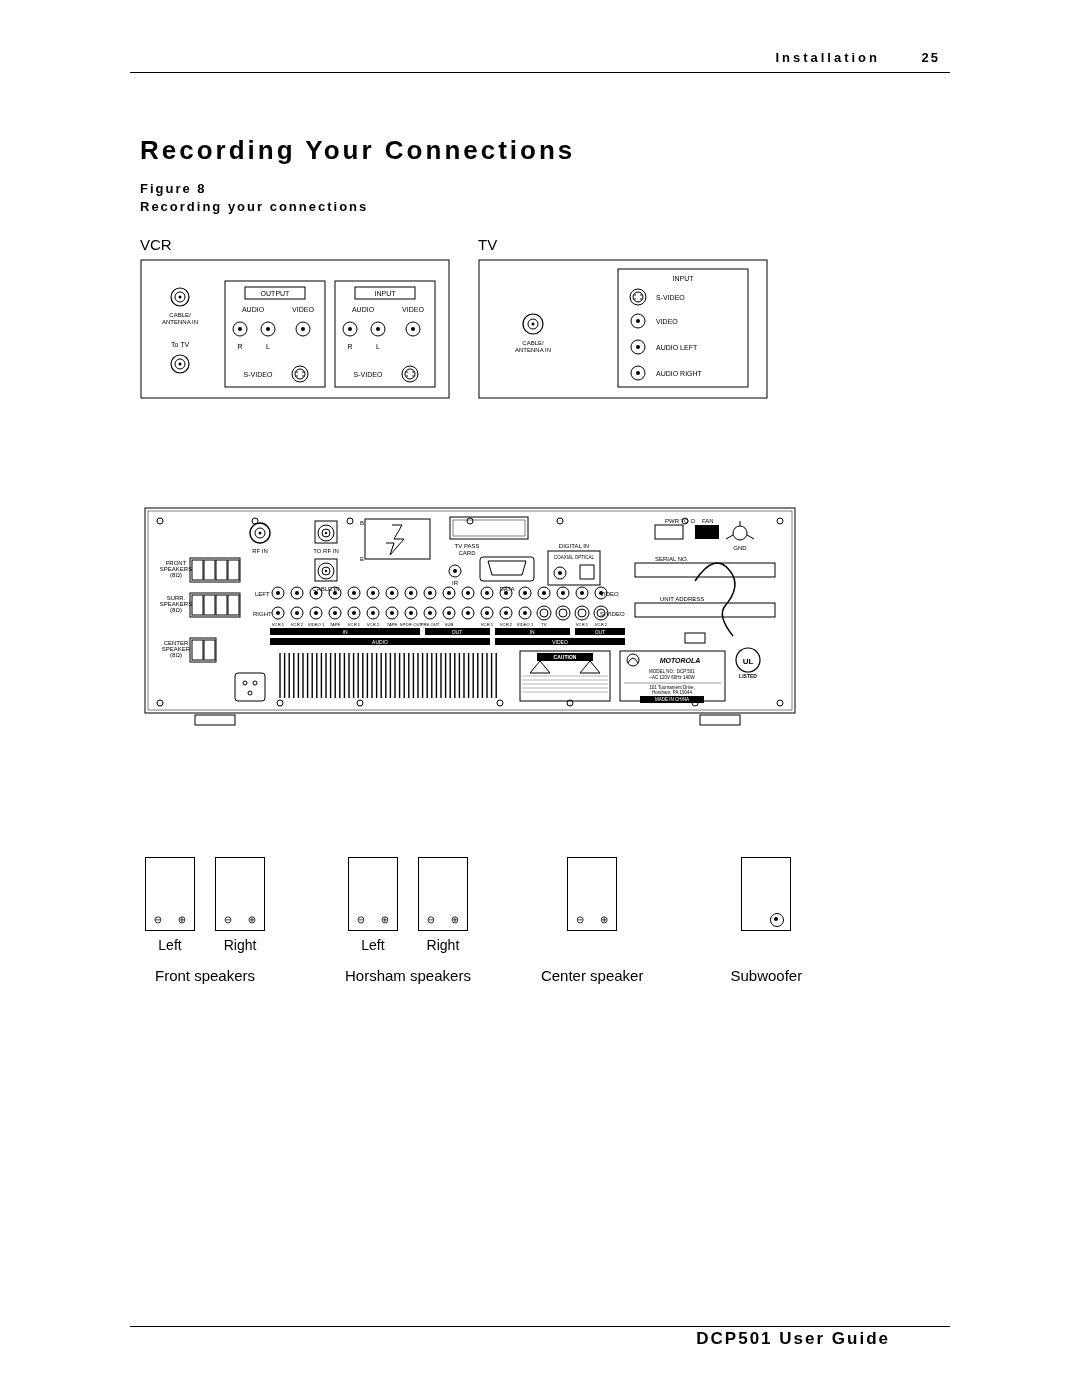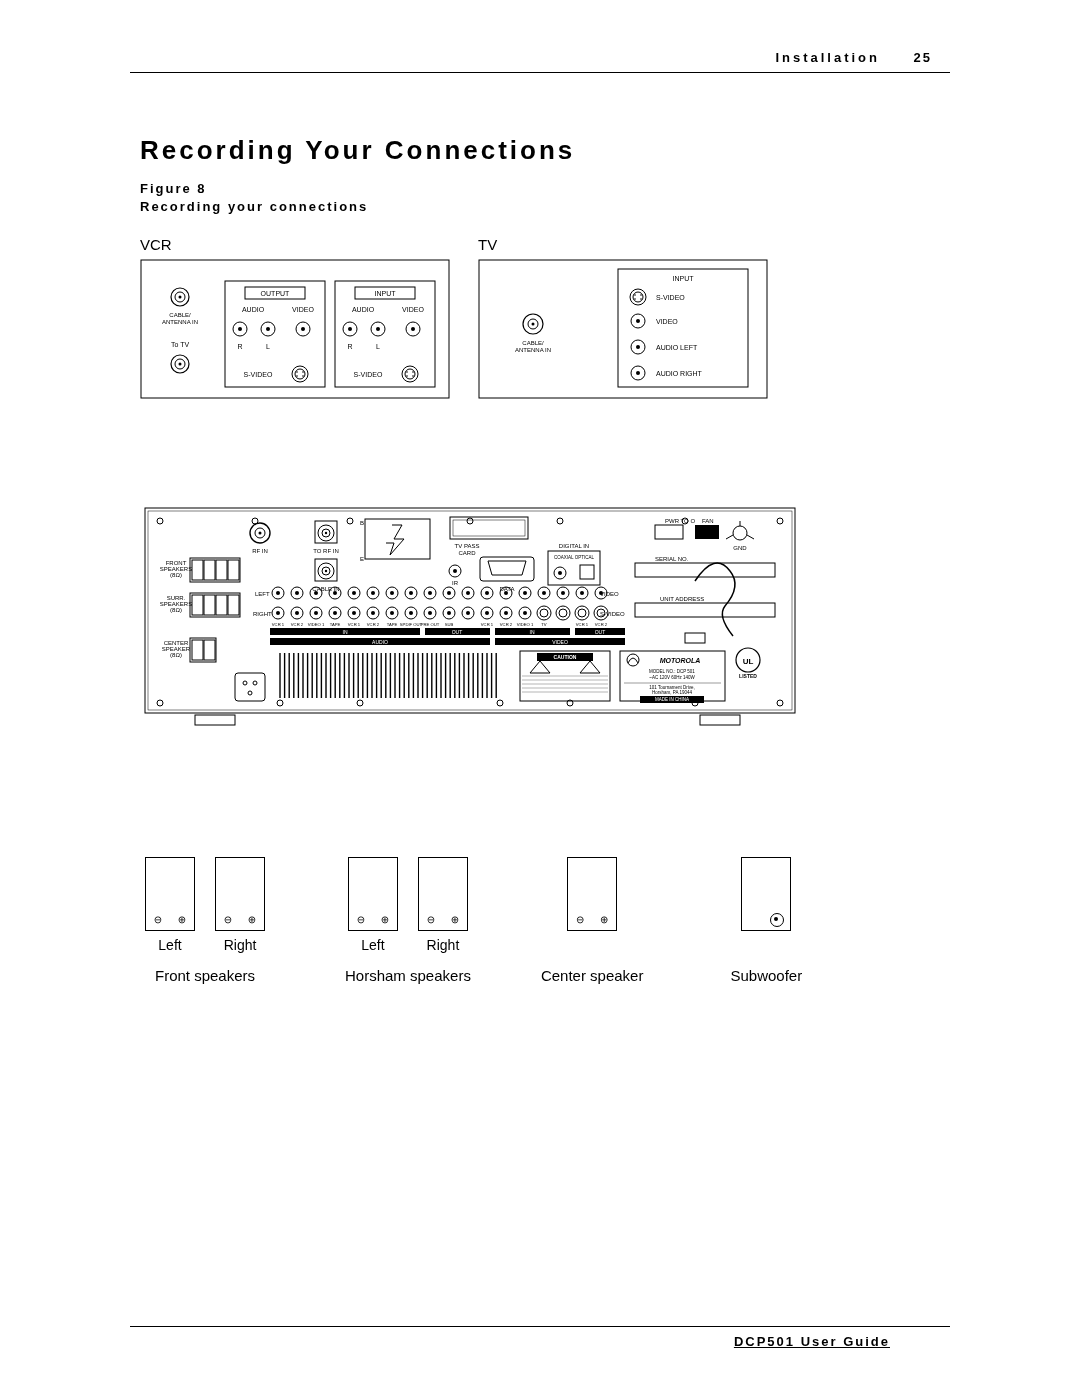--- a/index.html
+++ b/index.html
@@ -28,21 +28,21 @@
     top: 50px;
     right: 200px;
     font-family: Arial, Helvetica, sans-serif;
     font-weight: bold;
     font-size: 13px;
     letter-spacing: 3px;
   }
   .header-page {
     position: absolute;
     top: 50px;
-    right: 148px;
+    right: 140px;
     font-family: Arial, Helvetica, sans-serif;
     font-weight: bold;
     font-size: 13px;
     letter-spacing: 2px;
   }
   .content {
     position: absolute;
     top: 135px;
     left: 140px;
     right: 130px;
@@ -84,23 +84,22 @@
     left: 130px;
     right: 130px;
     border-top: 1px solid #000;
   }
   .footer {
     position: absolute;
     bottom: 48px;
     right: 190px;
     font-family: Arial, Helvetica, sans-serif;
     font-weight: bold;
-    font-size: 13px;
+    font-size: 17px;
     letter-spacing: 2px;
-    text-decoration: underline;
   }
   .speaker-row {
     display: flex;
     gap: 20px;
     align-items: flex-start;
     margin-top: 120px;
   }
   .spk-group {
     display: flex;
     flex-direction: column;

